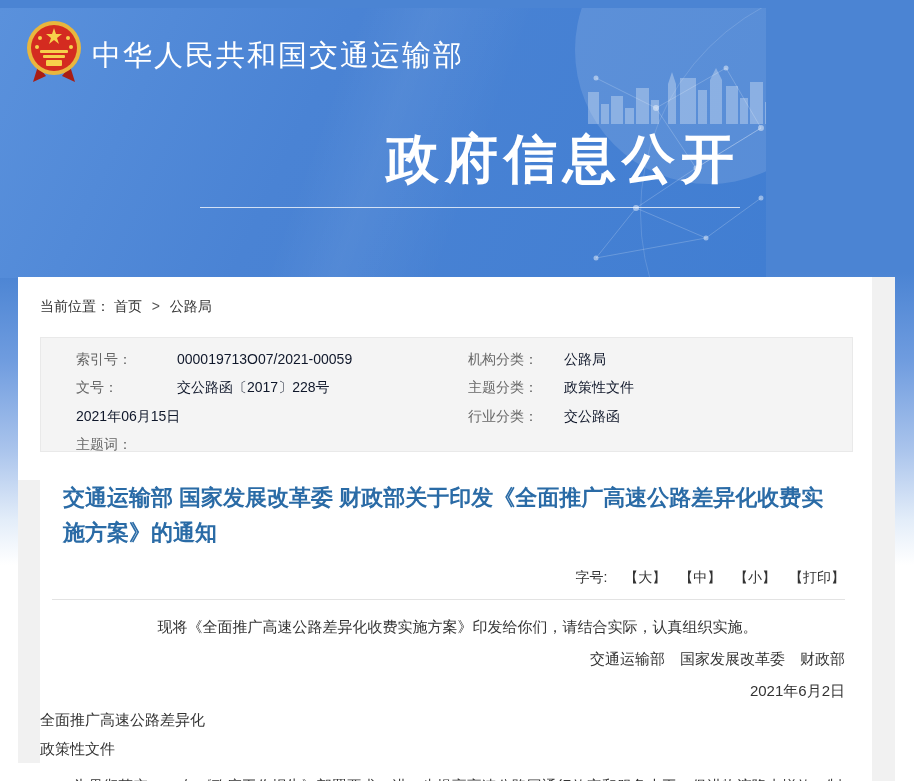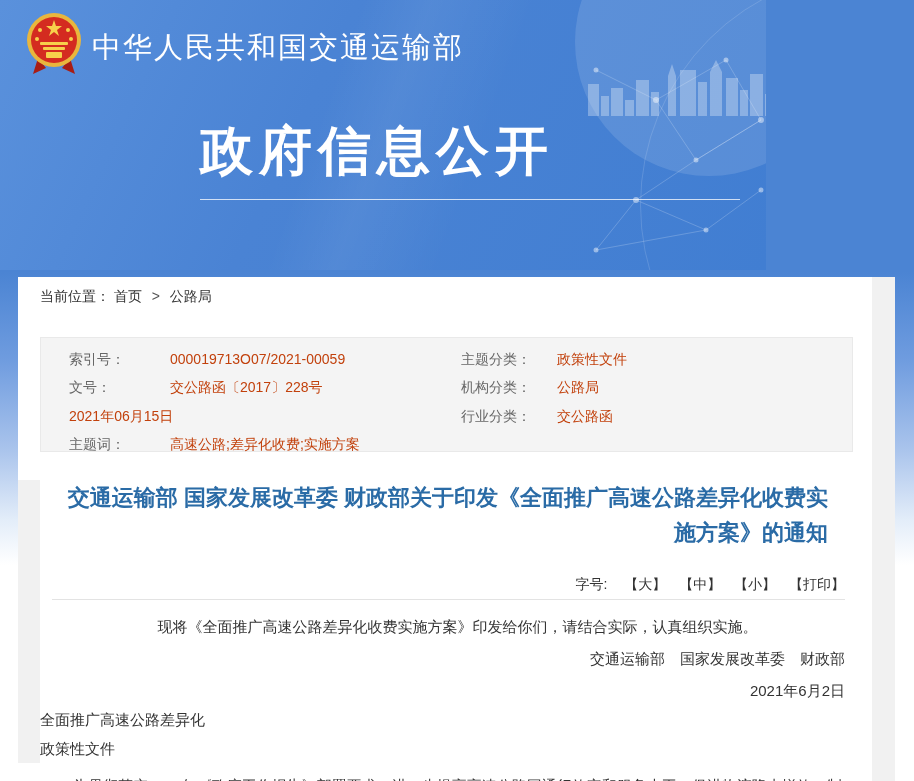--- a/index.html
+++ b/index.html
@@ -5,21 +5,21 @@
   * { margin:0; padding:0; box-sizing:border-box; }
   html,body { width:914px; height:781px; overflow:hidden; }
   body {
     font-family:"Liberation Sans","DejaVu Sans",sans-serif;
     background:linear-gradient(180deg,#4b84d3 0px,#4b84d3 272px,#6f9cdf 360px,#aac4ec 450px,#e3edf9 520px,#ffffff 565px,#ffffff 781px);
     position:relative;
   }
 
   
   .banner{
-    position:absolute; left:0; top:0; width:766px; height:270px;
+    position:absolute; left:0; top:8px; width:766px; height:270px;
     background:linear-gradient(115deg,#5a91dc 0%,#4a83d4 40%,#417ed2 100%);
     overflow:hidden;
     text-decoration:underline;
   }
   .banner .streak{
     position:absolute; inset:0;
     background:linear-gradient(110deg,transparent 42%,rgba(255,255,255,0.06) 50%,transparent 62%);
   }
   .light-circle{
     position:absolute; left:575px; top:-92px; width:268px; height:268px;
@@ -32,21 +32,21 @@
   .skyline-svg{ position:absolute; left:588px; top:58px; }
   .constellation-svg{ position:absolute; right:0; top:30px; }
 
   .emblem{ position:absolute; left:26px; top:12px; }
   .site-title{
     position:absolute; left:92px; top:28px;
     color:#ffffff; font-size:29px; letter-spacing:2px; cursor:pointer;
   }
   .banner-heading{
     position:absolute; left:200px; top:116px; width:540px;
-    text-align:left; color:#ffffff; font-size:53px; font-weight:bold;
+    text-align:right; color:#ffffff; font-size:53px; font-weight:bold;
     letter-spacing:6px;
   }
   .banner-underline{
     position:absolute; left:200px; top:199px; width:540px; height:1px;
     background:rgba(255,255,255,0.75);
   }
 
   
   .panel{
     position:absolute; left:18px; top:277px; width:877px; height:504px;
@@ -55,47 +55,47 @@
   .scrollbar-track{
     position:absolute; left:854px; top:0; width:23px; height:504px;
     background:#f1f1f1;
   }
   .left-strip{
     position:absolute; left:0; top:203px; width:22px; height:283px;
     background:#f1f1f1;
   }
 
   .breadcrumb{
-    position:absolute; left:22px; top:11px; font-size:14px; color:#333;
+    position:absolute; left:22px; top:21px; font-size:14px; color:#333;
   }
   .breadcrumb .crumb-link{ cursor:pointer; }
   .breadcrumb .sep{ margin:0 6px; color:#555; }
 
   .meta-box{
     position:absolute; left:22px; top:60px; width:813px; height:115px;
     background:#f4f4f4; border:1px solid #e9e9e9;
-    padding:7px 0 0 28px; font-size:14px;
+    padding:7px 0 0 35px; font-size:14px;
   }
   .meta-cols{ display:flex; }
   .meta-col-left{ width:392px; }
   .meta-col-right{ flex:1; }
   .meta-row{ display:flex; line-height:28.4px; }
   .meta-label{ color:#666; }
   .meta-col-left .meta-label{ width:101px; }
   .meta-col-right .meta-label{ width:96px; }
-  .meta-value{ color:#c2410c; }
+  .meta-value{ color:#0f172a; }
 
   .doc-title{
     position:absolute; left:45px; top:203px; width:765px;
-    text-align:right; color:#2a6ba6; font-size:22px; font-weight:bold;
+    text-align:left; color:#2a6ba6; font-size:22px; font-weight:bold;
     line-height:35px;
   }
 
   .font-controls{
-    position:absolute; right:50px; top:299px;
+    position:absolute; right:50px; top:292px;
     font-size:14px; color:#333;
   }
   .font-controls .fc-label{ margin-right:4px; color:#333; }
   .font-controls .fc-btn{ margin-left:9px; cursor:pointer; color:#333; }
 
   .divider{
     position:absolute; left:34px; top:322px; width:793px; height:0;
     border-top:1px solid #e3e3e3;
   }
 
@@ -196,31 +196,30 @@
         </div>
         <div class="meta-row">
           <span class="meta-label">文号：</span>
           <span class="meta-value">交公路函〔2017〕228号</span>
         </div>
         <div class="meta-row">
           <span class="meta-value">2021年06月15日</span>
         </div>
         <div class="meta-row">
           <span class="meta-label">主题词：</span>
-          <span class="meta-value">高速公路;差异化收费;实施方案</span>
         </div>
       </div>
       <div class="meta-col-right">
         <div class="meta-row">
+          <span class="meta-label">机构分类：</span>
+          <span class="meta-value">公路局</span>
+        </div>
+        <div class="meta-row">
           <span class="meta-label">主题分类：</span>
           <span class="meta-value">政策性文件</span>
-        </div>
-        <div class="meta-row">
-          <span class="meta-label">机构分类：</span>
-          <span class="meta-value">公路局</span>
         </div>
         <div class="meta-row">
           <span class="meta-label">行业分类：</span>
           <span class="meta-value">交公路函</span>
         </div>
       </div>
     </div>
   </div>
 
   <h1 class="doc-title">交通运输部 国家发展改革委 财政部关于印发《全面推广高速公路差异化收费实施方案》的通知</h1>

